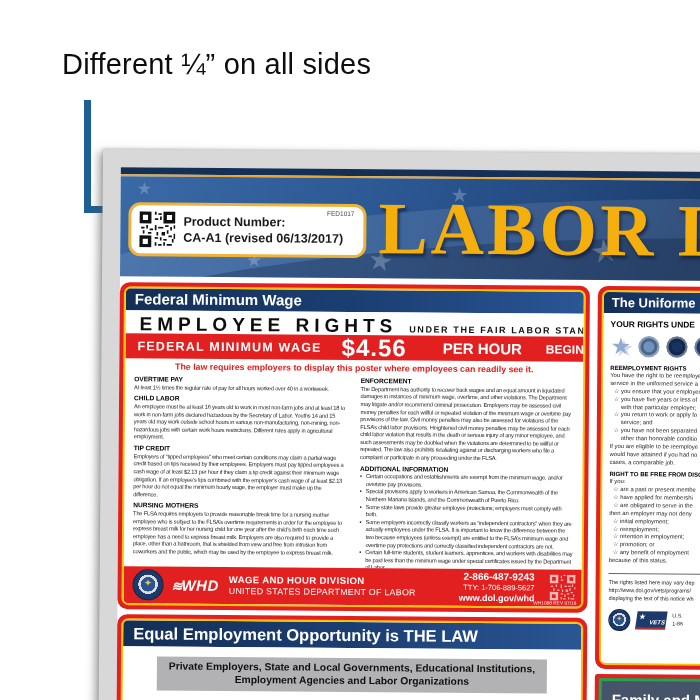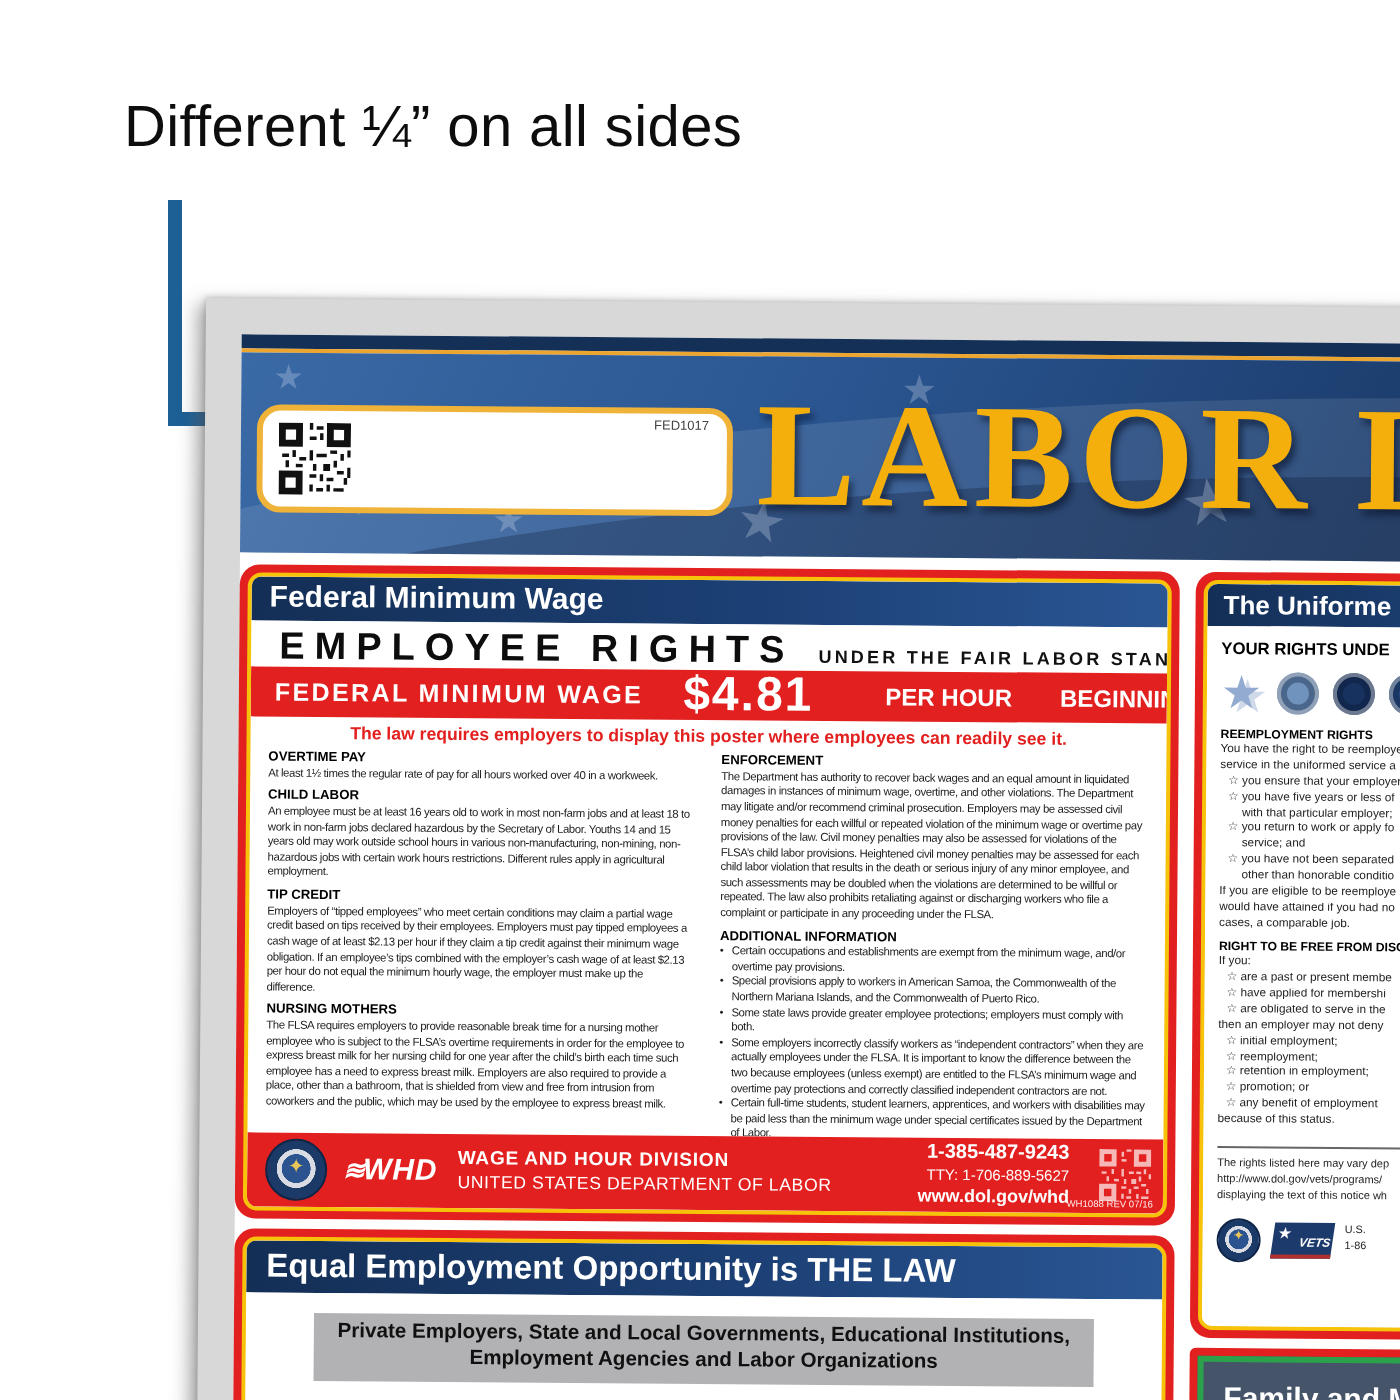--- a/index.html
+++ b/index.html
@@ -62,21 +62,21 @@
   .flsa{height:327px;}
   .flsa-head{height:22px;line-height:22px;font-size:15px;padding-left:9px;}
   .er-bar{height:23px;background:#fff;display:flex;align-items:baseline;padding-top:3px;
           box-sizing:border-box;flex:0 0 auto;white-space:nowrap;overflow:hidden;}
   .er-title{font-size:19px;font-weight:bold;letter-spacing:5px;margin-left:14px;color:#0d0d0d;}
   .er-sub{font-size:9px;font-weight:bold;letter-spacing:1.6px;margin-left:12px;color:#111;}
   .wage-bar{height:25px;background:#e2201f;color:#fff;display:flex;align-items:center;
             padding:0 12px;flex:0 0 auto;white-space:nowrap;overflow:hidden;}
   .wage-label{font-size:12.5px;font-weight:bold;letter-spacing:1.2px;}
   .wage-amount{font-size:24px;font-weight:bold;margin-left:20px;letter-spacing:1px;}
-  .wage-unit{font-size:12px;font-weight:bold;margin-left:8px;padding-left:28px;}
+  .wage-unit{font-size:15px;font-weight:bold;margin-left:8px;padding-left:28px;}
   .wage-eff{font-size:12px;font-weight:bold;margin-left:24px;}
   .notice{font-size:8.8px;font-weight:bold;color:#e2201f;text-align:center;margin:3px 0 1px;}
   .cols{display:flex;gap:13px;padding:0 9px;flex:1 1 auto;overflow:hidden;}
   .cols .tcol{flex:1;font-size:5.7px;letter-spacing:-.2px;line-height:1.33;color:#1c1c1c;}
   .cols .h{font-size:6.6px;font-weight:bold;color:#000;margin-top:3px;letter-spacing:0;}
   .blist{margin:0;padding:0;list-style:none;}
   .blist li{padding-left:6px;position:relative;}
   .blist li::before{content:"•";position:absolute;left:0;}
   .whd-footer{height:37px;background:#e2201f;display:flex;align-items:center;
               padding:0 9px;position:relative;color:#fff;flex:0 0 auto;}
@@ -173,20 +173,24 @@
       <div class="product-box">
         <svg class="qr-svg" width="36" height="36" viewBox="0 0 21 21">
           <rect width="21" height="21" fill="#fff"></rect>
           <g fill="#111">
             <path d="M0 0h7v7H0zM2 2h3v3H2z" fill-rule="evenodd"></path>
             <path d="M14 0h7v7h-7zM16 2h3v3h-3z" fill-rule="evenodd"></path>
             <path d="M0 14h7v7H0zM2 16h3v3H2z" fill-rule="evenodd"></path>
             <path d="M9 0h1v2H9zM11 1h2v1h-2zM9 4h2v1H9zM12 3h1v2h-1zM1 9h2v1H1zM4 8h1v2H4zM6 10h2v1H6zM9 8h1v3H9zM11 9h3v1h-3zM15 8h2v1h-2zM18 9h1v2h-1zM20 8h1v2h-1zM2 11h1v2H2zM5 12h2v1H5zM10 12h1v2h-1zM13 12h2v2h-2zM16 11h1v2h-1zM9 15h2v1H9zM12 15h1v2h-1zM14 16h2v1h-2zM17 14h2v1h-2zM20 13h1v3h-1zM9 18h1v2H9zM11 19h2v1h-2zM14 18h1v2h-1zM16 19h3v1h-3zM19 16h1v2h-1z"></path>
           </g>
         </svg>
+        <div class="pb-text">
+          <div>Product Number:</div>
+          <div>CA-A1 (revised 06/13/2017)</div>
+        </div>
         <div class="fed">FED1017</div>
       </div>
 
       <div class="poster-title">LABOR L</div>
     </div>
 
     <div class="sections">
 
       <div class="col-left">
 
@@ -194,21 +198,21 @@
           <div class="gold-inner">
             <div class="sec-head flsa-head">Federal Minimum Wage</div>
 
             <div class="er-bar">
               <span class="er-title">EMPLOYEE RIGHTS</span>
               <span class="er-sub">UNDER THE FAIR LABOR STANDARDS ACT</span>
             </div>
 
             <div class="wage-bar">
               <span class="wage-label">FEDERAL MINIMUM WAGE</span>
-              <span class="wage-amount">$4.81</span>
+              <span class="wage-amount">$4.56</span>
               <span class="wage-unit">PER HOUR</span>
               <span class="wage-eff">BEGINNING JULY 24, 2009</span>
             </div>
 
             <div class="notice">The law requires employers to display this poster where employees can readily see it.</div>
 
             <div class="cols">
               <div class="tcol">
                 <div class="h">OVERTIME PAY</div>
                 <div>At least 1½ times the regular rate of pay for all hours worked over 40 in a workweek.</div>
@@ -236,21 +240,21 @@
             <div class="whd-footer">
               <div class="dol-seal"></div>
               <div class="whd-logo">
                 <span class="whd-wing">≋</span><span>WHD</span>
               </div>
               <div class="div-block">
                 <div class="div1">WAGE AND HOUR DIVISION</div>
                 <div class="div2">UNITED STATES DEPARTMENT OF LABOR</div>
               </div>
               <div class="contact">
-                <div class="phone">1-385-487-9243</div>
+                <div class="phone">2-866-487-9243</div>
                 <div class="tty">TTY: 1-706-889-5627</div>
                 <div class="url">www.dol.gov/whd</div>
               </div>
               <svg class="qr-red qr-svg" viewBox="0 0 21 21">
                 <g fill="rgba(255,255,255,.8)">
                   <path d="M0 0h7v7H0zM2 2h3v3H2z" fill-rule="evenodd"></path>
                   <path d="M14 0h7v7h-7zM16 2h3v3h-3z" fill-rule="evenodd"></path>
                   <path d="M0 14h7v7H0zM2 16h3v3H2z" fill-rule="evenodd"></path>
                   <path d="M9 1h1v2H9zM11 0h2v1h-2zM9 4h2v1H9zM1 9h2v1H1zM5 8h1v2H5zM9 8h1v3H9zM12 9h2v1h-2zM15 9h2v1h-2zM18 8h1v2h-1zM20 10h1v2h-1zM3 11h1v2H3zM6 12h2v1H6zM10 12h1v2h-1zM13 12h2v2h-2zM16 11h1v2h-1zM9 15h2v1H9zM12 16h1v2h-1zM14 15h2v1h-2zM17 14h2v1h-2zM9 18h1v2H9zM11 19h2v1h-2zM15 18h1v2h-1zM17 19h3v1h-3zM19 16h1v2h-1z"></path>
                 </g>

